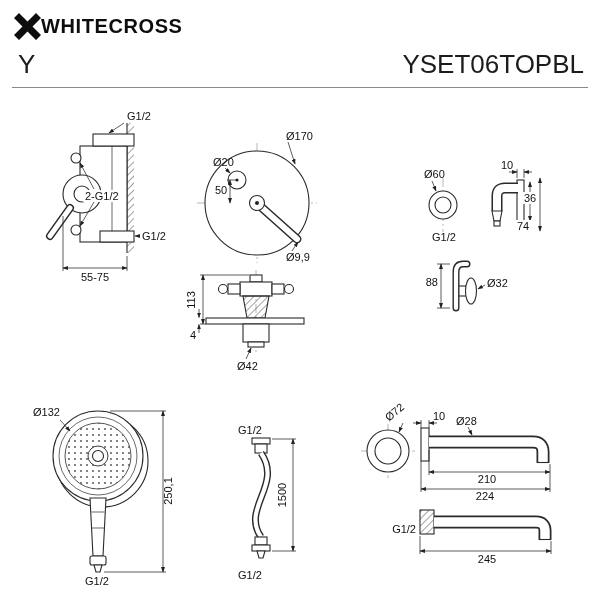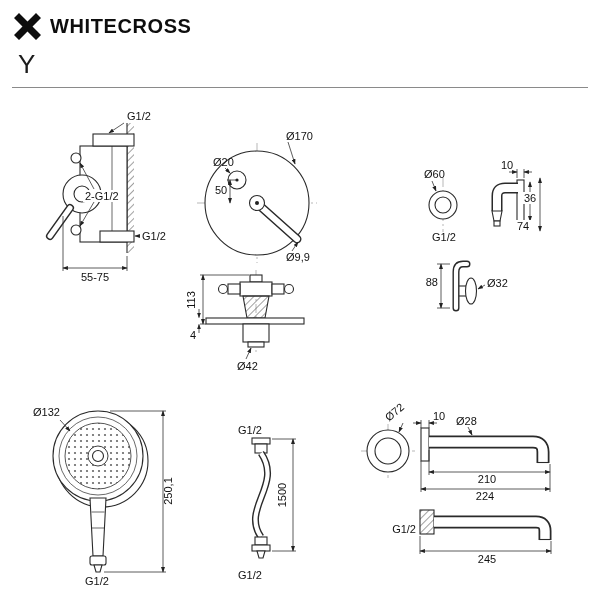--- a/index.html
+++ b/index.html
@@ -1,17 +1,17 @@
 <!DOCTYPE html>
 <html><head>
 <meta charset="utf-8">
 <style>
   html,body{margin:0;padding:0;background:#fff;}
   body{width:600px;height:600px;overflow:hidden;font-family:"Liberation Sans",sans-serif;color:#111;}
-  .brand-row{display:flex;align-items:center;gap:9px;padding:13px 0 0 14px;}
+  .brand-row{display:flex;align-items:center;padding:13px 0 0 14px;}
   .logo{width:27px;height:27px;display:block;}
   .brand-text{font-size:20px;font-weight:bold;letter-spacing:0.6px;color:#0d0d0d;}
   .title-row{display:flex;justify-content:space-between;align-items:baseline;padding:9px 16px 0 18px;font-size:26px;font-weight:500;color:#1c1c1c;}
   .rule{border-top:1.6px solid #8a8a8a;margin:7px 12px 0 12px;}
   .drawing{display:block;margin-top:2px;}
   .drawing text{font-family:"Liberation Sans",sans-serif;font-size:11px;fill:#111;}
   .ln{stroke:#2a2a2a;stroke-width:1.1;fill:none;}
   .tn{stroke:#2a2a2a;stroke-width:0.7;fill:none;}
   .fw{fill:#fff;stroke:#2a2a2a;stroke-width:1.1;}
   .dim{stroke:#333;stroke-width:0.8;fill:none;}
@@ -27,20 +27,21 @@
 
   <div class="brand-row">
     <svg class="logo" viewBox="0 0 27 27" aria-hidden="true">
       <path d="M0,5 L5,0 L13.5,8.5 L22,0 L27,5 L18.5,13.5 L27,22 L22,27 L13.5,18.5 L5,27 L0,22 L8.5,13.5 Z" fill="#0d0d0d"></path>
     </svg>
     <div class="brand-text">WHITECROSS</div>
   </div>
 
   <div class="title-row">
     <div>Y</div>
+    <div>YSET06TOPBL</div>
   </div>
 
   <div class="rule"></div>
 
   <svg class="drawing" width="600" height="505" viewBox="0 0 600 505">
     <defs>
       <marker id="aE" viewBox="0 0 7 5" markerWidth="7" markerHeight="5" refX="6.2" refY="2.5" orient="auto">
           <path d="M0,0L7,2.5L0,5Z" fill="#222"></path>
         </marker>
       <marker id="aS" viewBox="0 0 7 5" markerWidth="7" markerHeight="5" refX="0.8" refY="2.5" orient="auto">

